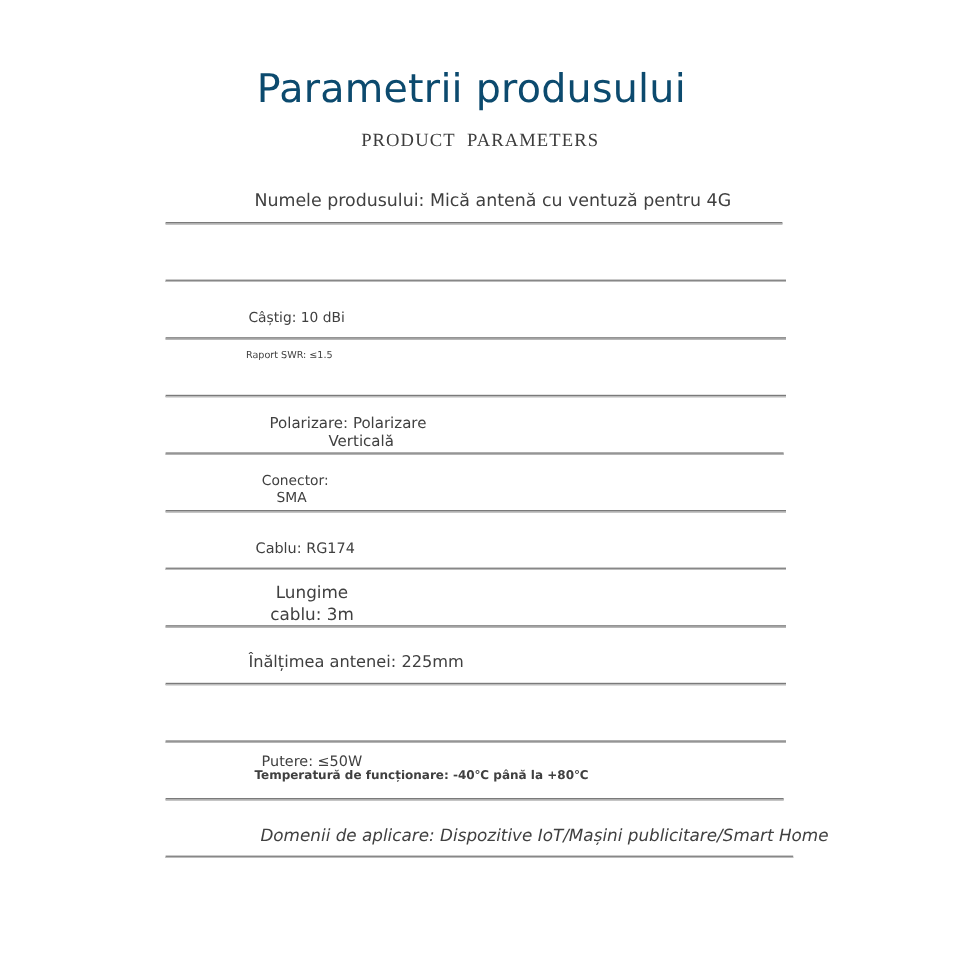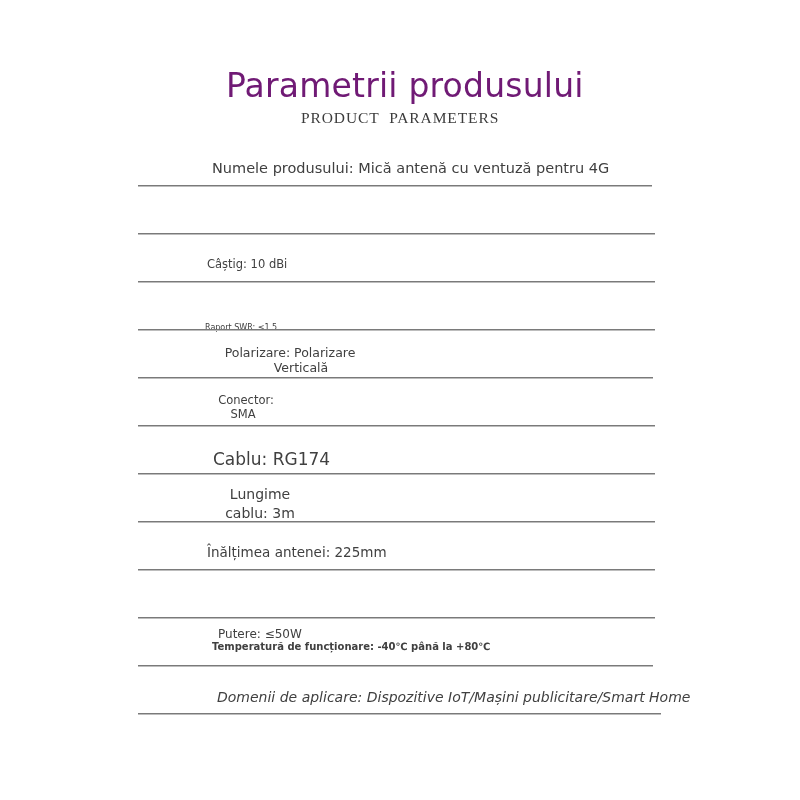--- a/index.html
+++ b/index.html
@@ -20,24 +20,24 @@
       width: 800px; height: 800px;
       background: #ffffff;
     }
     .title {
       position: absolute;
       left: 210px;
       top: 50px;
       font-family: "DejaVu Sans", sans-serif;
       font-size: 33px;
       font-weight: normal;
-      color: #701a75;
+      color: #0c4a6e;
       letter-spacing: 0.2px;
       white-space: nowrap;
-      margin: 16px;
+      margin: 4px;
     }
     .subtitle {
       position: absolute;
       left: 301px;
       top: 109px;
       font-family: "Liberation Serif", serif;
       font-size: 15.5px;
       color: #3c3c3c;
       letter-spacing: 0.9px;
       word-spacing: 5px;
@@ -74,36 +74,36 @@
   <div class="subtitle">PRODUCT PARAMETERS</div>
 
   <div class="param" style="left:212px; top:161px; font-size:14.5px;">Numele produsului: Mică antenă cu ventuză pentru 4G</div>
   <div class="rule" style="top:185px; width:514px;"></div>
 
   <div class="rule" style="top:233px; width:517px;"></div>
 
   <div class="param" style="left:207px; top:259px; font-size:11.5px;">Câștig: 10 dBi</div>
   <div class="rule" style="top:281px; width:517px;"></div>
 
-  <div class="param" style="left:205px; top:324px; font-size:8px;">Raport SWR: ≤1.5</div>
+  <div class="param" style="left:205px; top:292px; font-size:8px;">Raport SWR: ≤1.5</div>
   <div class="rule" style="top:329px; width:517px;"></div>
 
   <div class="param two-line" style="left:210px; top:347px; width:160px; font-size:12.5px;">
     <span class="line">Polarizare: Polarizare</span>
     <span class="line" style="margin-top:2px; padding-left:22px;">Verticală</span>
   </div>
   <div class="rule" style="top:377px; width:515px;"></div>
 
   <div class="param two-line" style="left:213px; top:395px; width:66px; font-size:11.5px;">
     <span class="line">Conector:</span>
     <span class="line" style="margin-top:2px; padding-right:6px;">SMA</span>
   </div>
   <div class="rule" style="top:425px; width:517px;"></div>
 
-  <div class="param" style="left:213px; top:451px; font-size:17px;">Cablu: RG174</div>
+  <div class="param" style="left:213px; top:451px; font-size:12px;">Cablu: RG174</div>
   <div class="rule" style="top:473px; width:517px;"></div>
 
   <div class="param two-line" style="left:218px; top:487px; width:84px; font-size:14px;">
     <span class="line">Lungime</span>
     <span class="line" style="margin-top:5px;">cablu: 3m</span>
   </div>
   <div class="rule" style="top:521px; width:517px;"></div>
 
   <div class="param" style="left:207px; top:546px; font-size:13.5px;">Înălțimea antenei: 225mm</div>
   <div class="rule" style="top:569px; width:517px;"></div>

